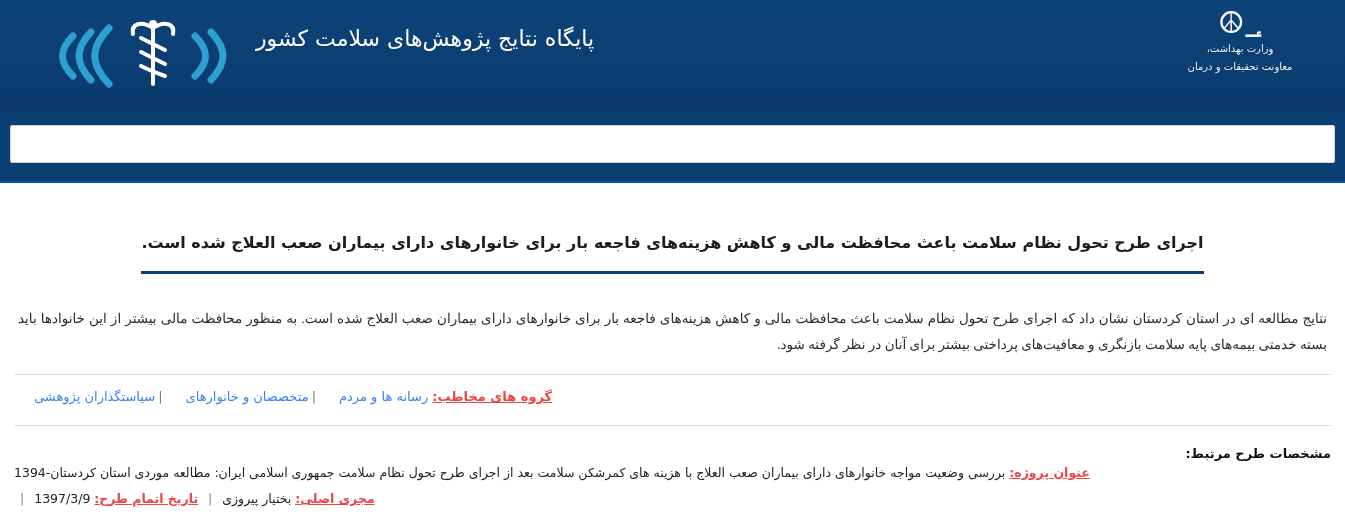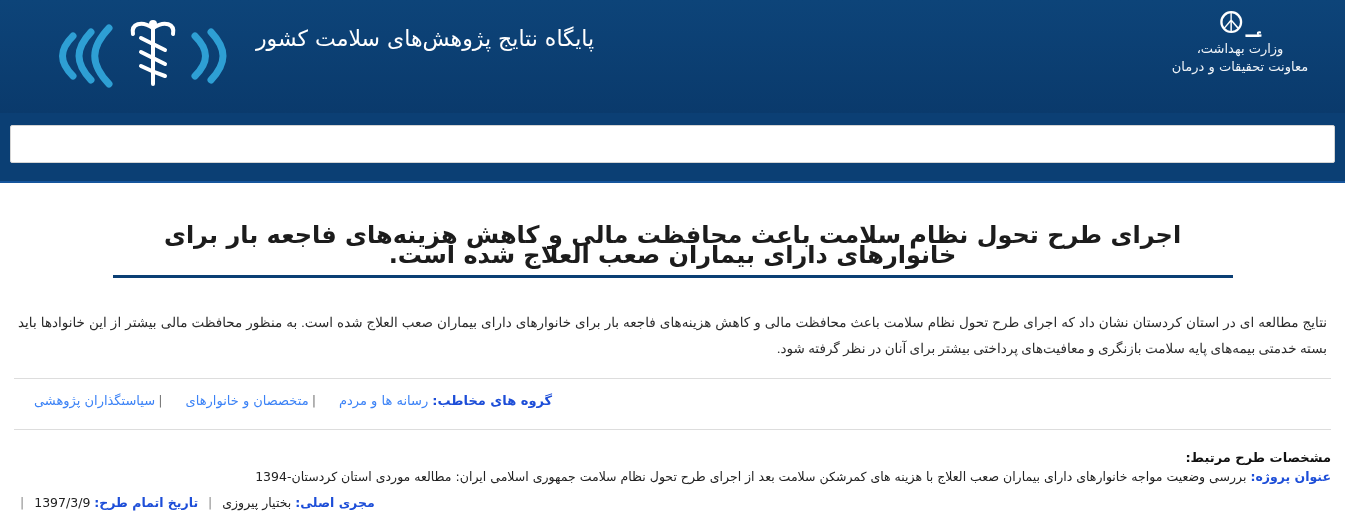--- a/index.html
+++ b/index.html
@@ -32,21 +32,21 @@
     width: 170px;
   }
   .ministry-emblem {
     font-size: 30px;
     line-height: 30px;
     color: #ffffff;
     margin-bottom: 2px;
     font-family: "DejaVu Sans", sans-serif;
   }
   .ministry-lines {
-    font-size: 13px;
+    font-size: 10px;
     line-height: 18px;
     color: #f0f4f8;
     white-space: nowrap;
   }
   .portal-title {
     position: absolute;
     top: 26px;
     left: 256px;
     font-size: 22px;
     color: #ffffff;
@@ -106,24 +106,24 @@
   .content {
     padding: 0 14px;
     box-sizing: border-box;
   }
   .headline-wrap {
     text-align: center;
     padding-top: 42px;
   }
   .headline {
     display: inline-block;
-    font-size: 24px;
+    font-size: 16px;
     font-weight: bold;
     color: #1c1c1c;
-    line-height: 20px;
+    line-height: 36px;
     padding-bottom: 10px;
     border-bottom: 3px solid #0b3f74;
     max-width: 1120px;
   }
   .abstract {
     margin-top: 32px;
     font-size: 13.5px;
     line-height: 26px;
     color: #2b2b2b;
     text-align: justify;
@@ -134,21 +134,22 @@
     border-top: 1px solid #dddddd;
     margin: 16px 0 10px 0;
   }
   .meta-row {
     font-size: 13px;
     line-height: 24px;
     color: #2b2b2b;
   }
   .meta-label {
     font-weight: bold;
-    color: #1d4ed8;
+    color: #ef4444;
+    text-decoration: underline;
   }
   .audience-row {
     text-align: left;
     direction: rtl;
   }
   .audience-row .meta-label { }
   .audience-links a {
     color: #3b82f6;
     text-decoration: none;
     margin-left: 20px;
@@ -156,21 +157,21 @@
   .sep { color: #7a7a7a; padding: 0 3px; }
   .section-title {
     font-weight: bold;
     font-size: 13px;
     color: #111111;
     margin-top: 20px;
   }
   .project-line {
     font-size: 12.5px;
     line-height: 24px;
-    text-align: right;
+    text-align: left;
     direction: rtl;
   }
   .bottom-line {
     font-size: 12.5px;
     line-height: 24px;
     margin-top: 2px;
     text-align: left;
     direction: rtl;
   }
   .bottom-line .pipe { color: #8a8a8a; padding: 0 6px; }

